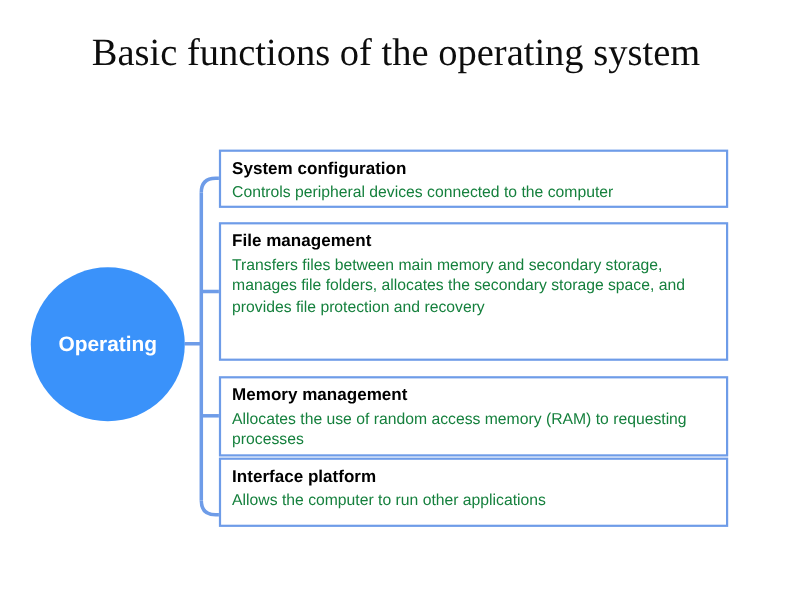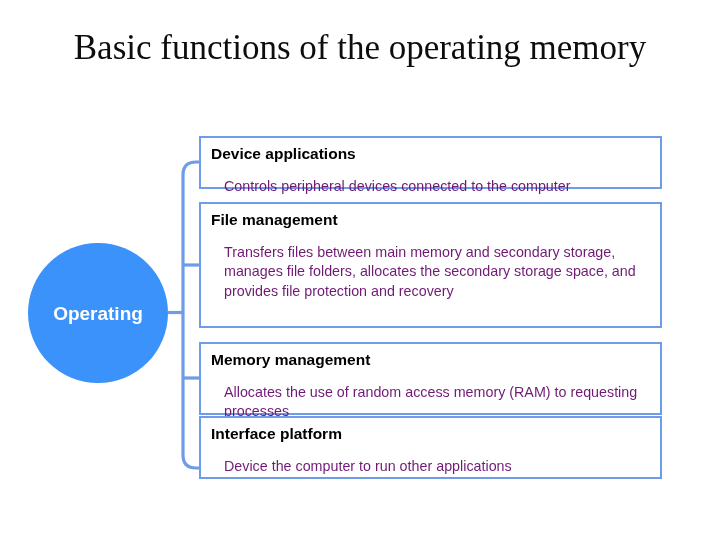--- a/index.html
+++ b/index.html
@@ -82,36 +82,36 @@
     font-weight: bold;
     color: #000000;
     line-height: 20px;
     margin: 0 0 2px 0;
     white-space: nowrap;
   }
   .branch-body {
     font-family: "Liberation Sans", sans-serif;
     font-size: 14.3px;
     font-weight: normal;
-    color: #701a75;
+    color: #15803d;
     line-height: 19.3px;
-    margin: 13px;
+    margin: 0;
   }
 
   #box-1 { top: 136px; height: 53px; }
   #box-2 { top: 202px; height: 126px; }
   #box-3 { top: 342px; height: 73px; }
   #box-4 { top: 416px; height: 63px; }
 </style>
 </head>
 <body>
 
 <div id="slide">
 
-  <div id="slide-title">Basic functions of the operating memory</div>
+  <div id="slide-title">Basic functions of the operating system</div>
 
   <svg id="connectors" viewBox="0 0 720 540" xmlns="http://www.w3.org/2000/svg">
 
     <path d="M168 312.5 L183 312.5" stroke="#6e9ce8" stroke-width="3.2" fill="none" stroke-linecap="butt"></path>
 
     <path d="M183 175 L183 455" stroke="#6e9ce8" stroke-width="3.2" fill="none"></path>
 
     <path d="M183 175 Q183 162 196 162 L200 162" stroke="#6e9ce8" stroke-width="3.2" fill="none"></path>
 
     <path d="M183 265 L200 265" stroke="#6e9ce8" stroke-width="3.2" fill="none"></path>
@@ -119,32 +119,32 @@
     <path d="M183 378 L200 378" stroke="#6e9ce8" stroke-width="3.2" fill="none"></path>
 
     <path d="M183 455 Q183 468 196 468 L200 468" stroke="#6e9ce8" stroke-width="3.2" fill="none"></path>
   </svg>
 
   <div id="root-node">
     <span>Operating</span>
   </div>
 
   <div class="branch-box" id="box-1">
-    <p class="branch-heading">Device applications</p>
+    <p class="branch-heading">System configuration</p>
     <p class="branch-body">Controls peripheral devices connected to the computer</p>
   </div>
 
   <div class="branch-box" id="box-2">
     <p class="branch-heading">File management</p>
     <p class="branch-body">Transfers files between main memory and secondary storage, manages file folders, allocates the secondary storage space, and provides file protection and recovery</p>
   </div>
 
   <div class="branch-box" id="box-3">
     <p class="branch-heading">Memory management</p>
     <p class="branch-body">Allocates the use of random access memory (RAM) to requesting processes</p>
   </div>
 
   <div class="branch-box" id="box-4">
     <p class="branch-heading">Interface platform</p>
-    <p class="branch-body">Device the computer to run other applications</p>
+    <p class="branch-body">Allows the computer to run other applications</p>
   </div>
 
 </div>
 
 </body></html>

